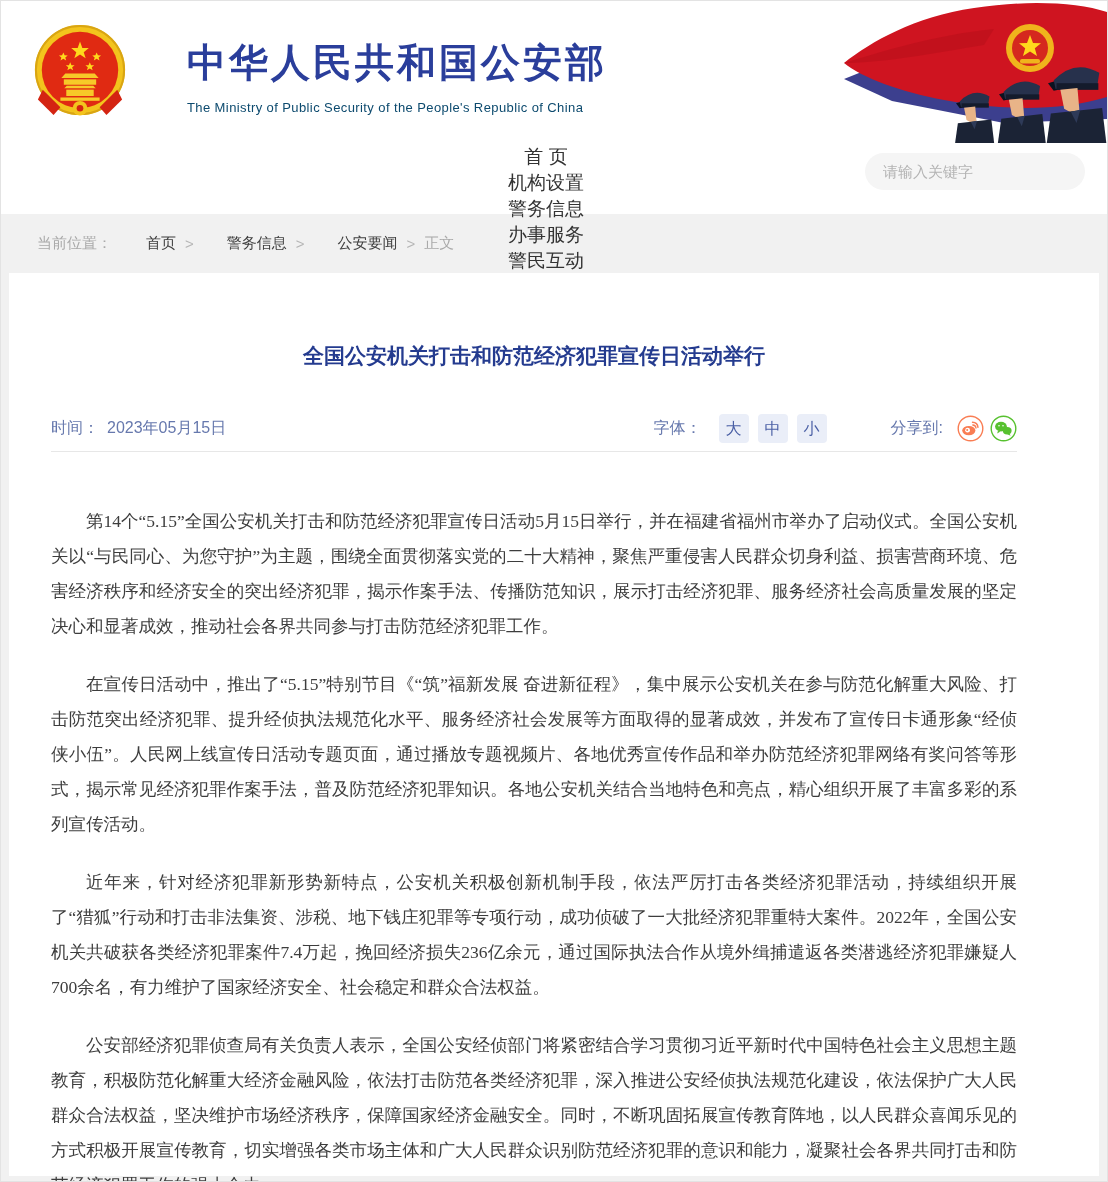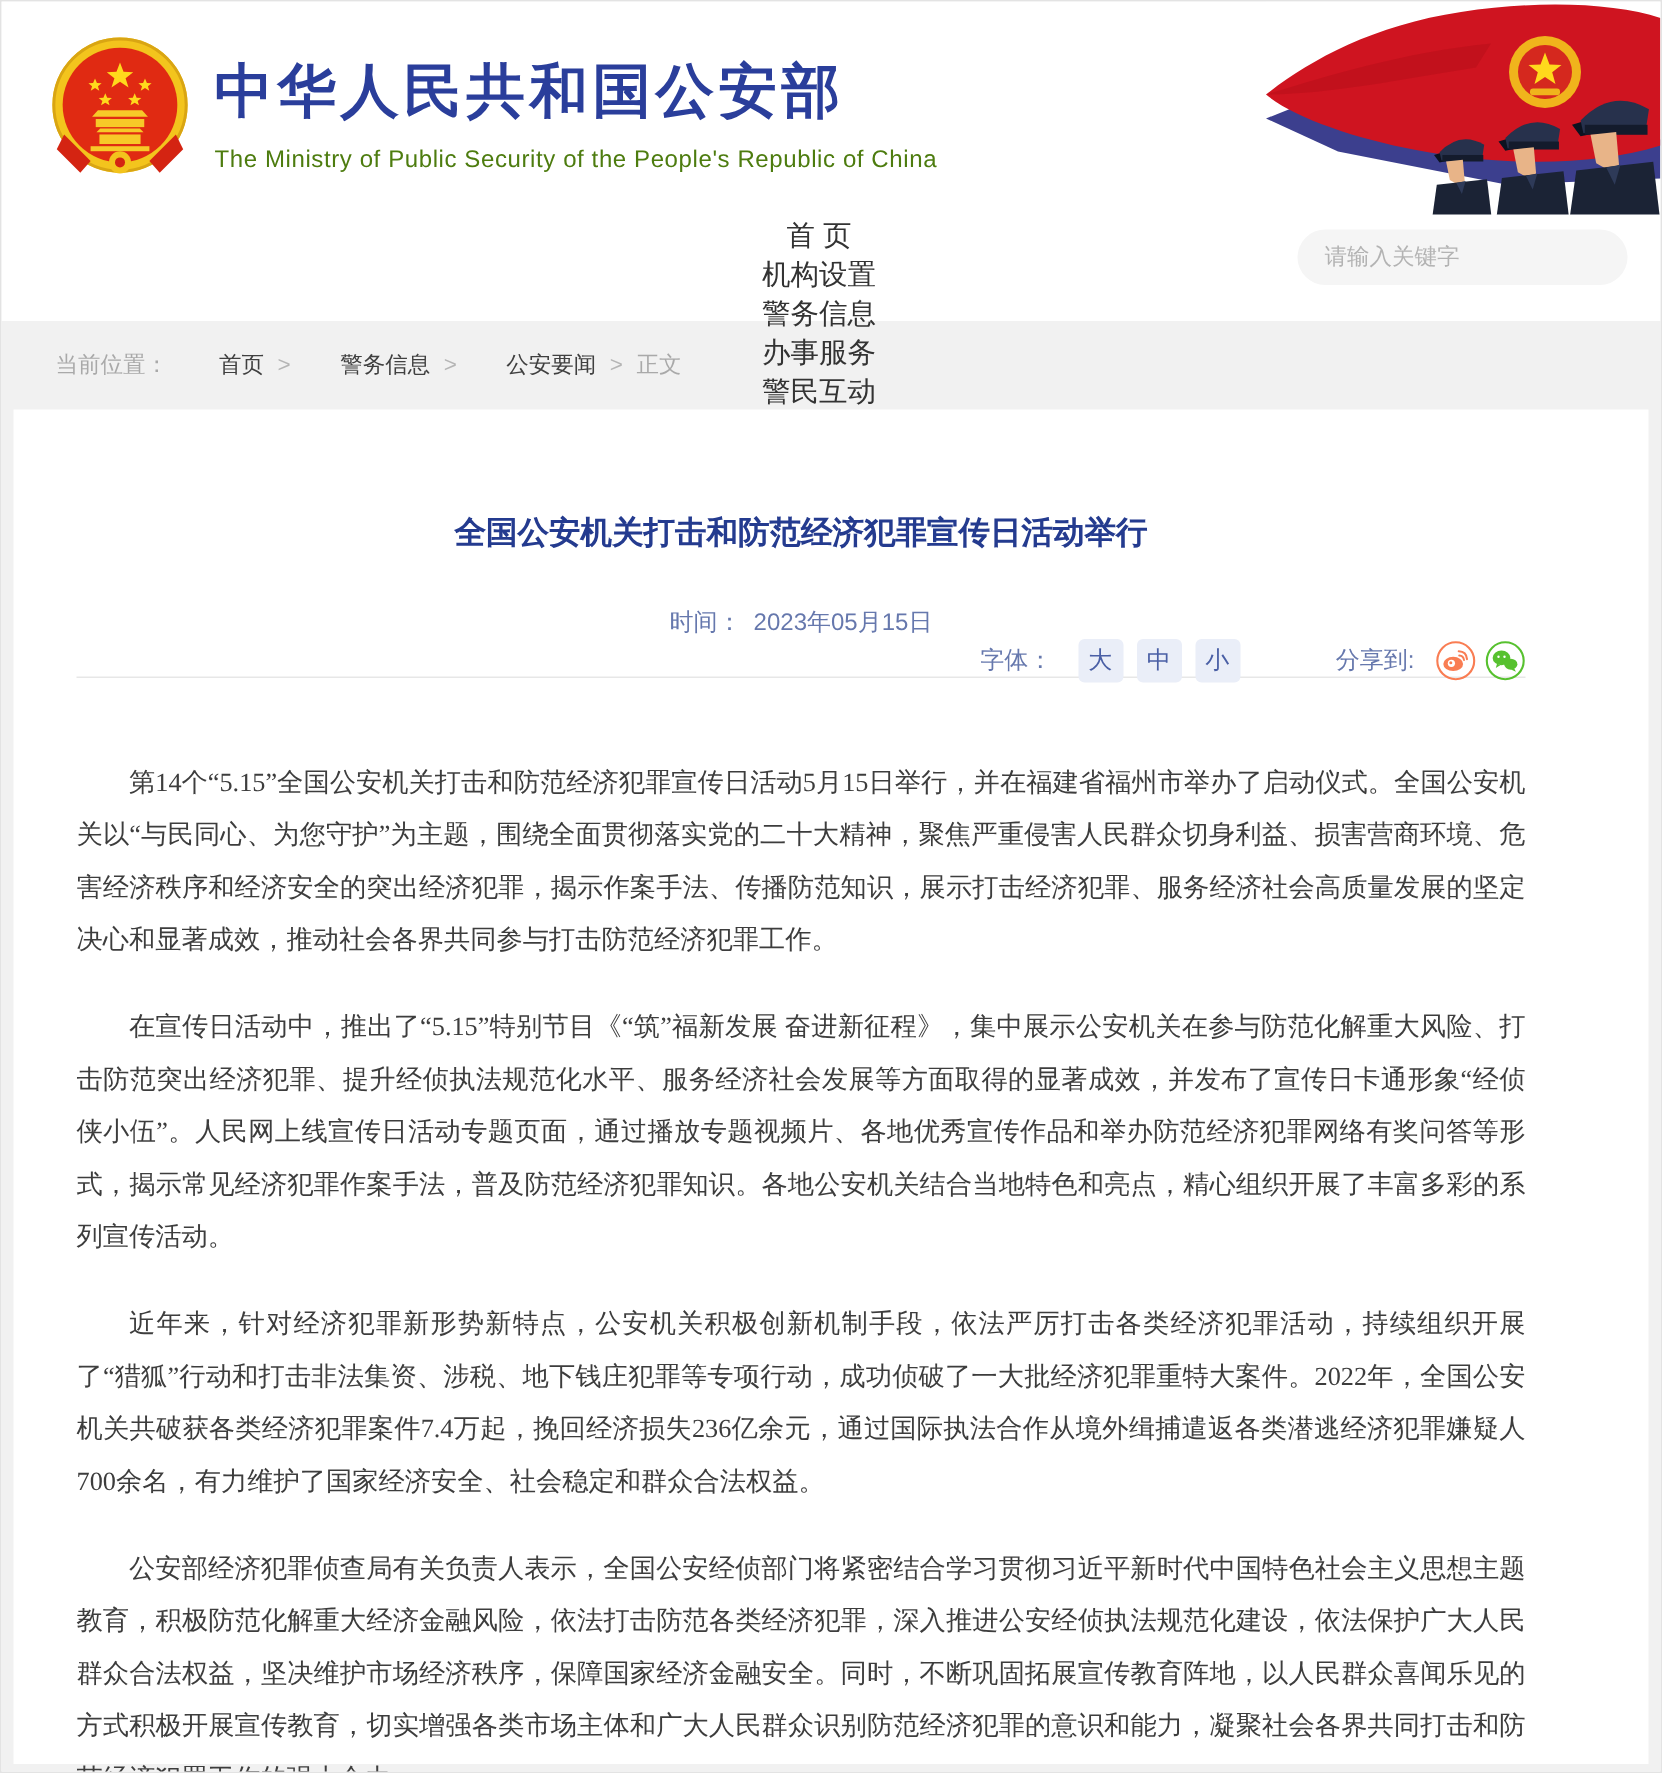--- a/index.html
+++ b/index.html
@@ -4,28 +4,28 @@
 <style>
   * { margin:0; padding:0; box-sizing:border-box; }
   html,body { background:#e9e9e9; }
   .page {
     width:1108px; height:1182px; margin:0 auto; position:relative;
     background:#fff; overflow:hidden; border:1px solid #e3e3e3;
     font-family:"Liberation Sans", sans-serif;
   }
   
   .masthead { height:143px; background:#fff; position:relative; }
-  .brand { position:absolute; left:30px; top:22px; display:flex; align-items:center; }
+  .brand { position:absolute; left:30px; top:22px; display:flex; align-items:center;gap:44px; }
   .emblem { width:98px; height:98px; flex:0 0 auto; }
   .brand-text { margin-left:14px; padding-top:6px; }
   .site-title {
     font-size:39px; font-weight:bold; color:#2a3e9b; letter-spacing:3px;
     font-family:"Liberation Sans", sans-serif;
   }
-  .site-subtitle { margin-top:10px; font-size:16px; color:#4d7c0f; letter-spacing:0.4px; }
+  .site-subtitle { margin-top:10px; font-size:13px; color:#0c4a6e; letter-spacing:0.4px; }
   .banner { position:absolute; right:0; top:0; width:263px; height:142px; }
   
   .topnav {
     height:70px; background:#fff; display:flex; align-items:center;
     padding-left:40px; position:relative;flex-direction:column;
   }
   .nav-item {
     font-size:19px; color:#333; margin-right:56px; cursor:pointer; white-space:nowrap;
   }
   .searchbox {
@@ -49,21 +49,21 @@
   .breadcrumb .sep { margin:0 9px; color:#b5b5b5; }
   .breadcrumb .pfx { margin-right:10px; }
   
   .card { background:#fff; height:903px; padding:62px 82px 0 42px; }
   .art-title {
     text-align:center; color:#243b8f; font-weight:bold; font-size:21px;
     line-height:41px; font-family:"Liberation Sans", sans-serif;
   }
   .meta {
     margin-top:29px; height:47px; border-bottom:1px solid #e7e7e7;
-    display:flex; align-items:center; font-size:16px; color:#6678ad;flex-direction:column;
+    display:flex; align-items:center; font-size:16px; color:#6678ad;
   }
   .meta-left { display:flex; align-items:center; }
   .meta-right { margin-left:auto; display:flex; align-items:center;justify-content:flex-end; }
   .meta .lbl { margin-right:8px; }
   .fbtn {
     width:30px; height:29px; margin-left:9px; border:none; border-radius:4px;
     background:#eaeef8; color:#4a5fa5; font-size:16px; cursor:pointer;
     font-family:"Liberation Sans", sans-serif; line-height:29px; text-align:center;
   }
   .share-lbl { margin-left:64px; margin-right:8px; }

